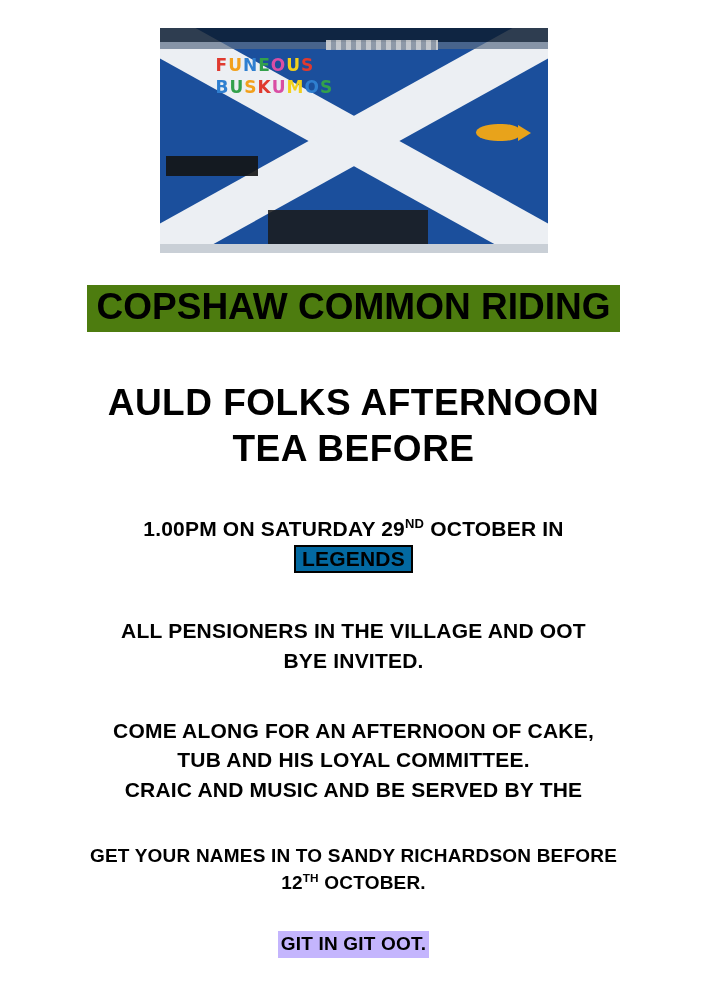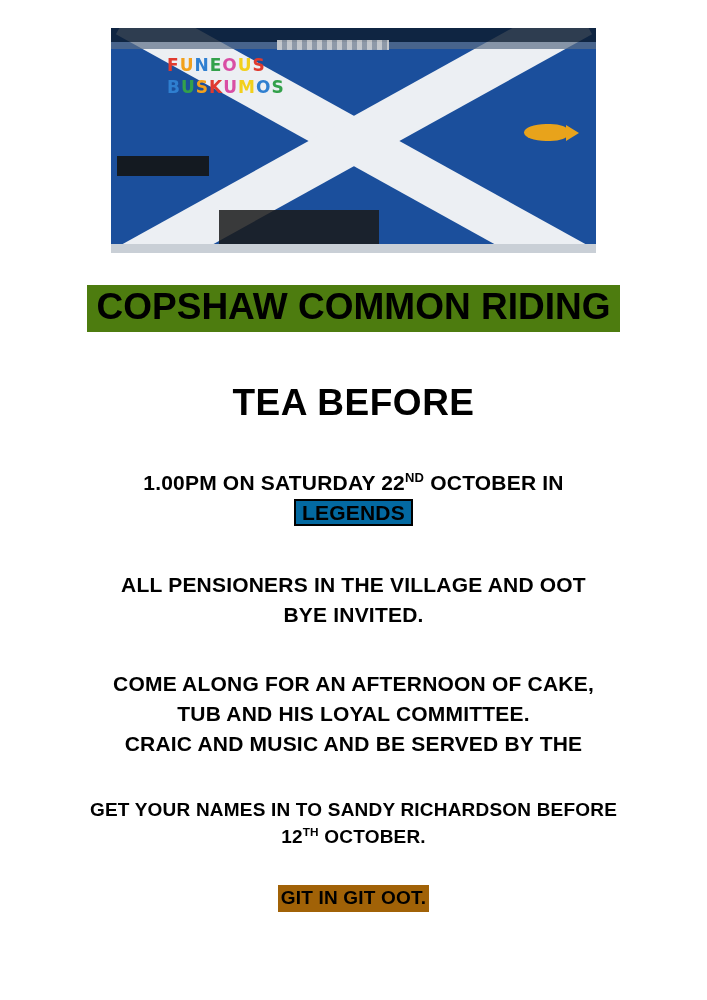--- a/index.html
+++ b/index.html
@@ -25,21 +25,21 @@
 
   
   .photo-wrap {
     width: 100%;
     display: flex;
     justify-content: center;
     padding-top: 28px;
   }
   .photo {
     position: relative;
-    width: 485px;
+    width: 388px;
     height: 225px;
     background: #1b4f9c;
     overflow: hidden;
     border: 0;
   }
   
   .photo .diag1, .photo .diag2 {
     position: absolute;
     left: 50%;
     top: 50%;
@@ -181,21 +181,21 @@
   .b5 { margin-top: 34px; font-size: 19px; }
 
   .hl-red {
     background: #0369a1;
     border: 2px solid #000;
     padding: 0 6px;
     display: inline-block;
     line-height: 1.12;
   }
   .hl-yellow {
-    background: #a16207;
+    background: #c4b5fd;
     padding: 0 3px;
     display: inline-block;
     text-align: right;
   }
   sup { font-size: .62em; vertical-align: super; }
   .nowrap { white-space: nowrap; }
 </style>
 </head>
 <body>
 
@@ -221,26 +221,27 @@
       <div class="darkbox2"></div>
       <div class="bottomstrip"></div>
     </div>
   </div>
 
   <div class="title-bar-wrap">
     <div class="title-bar">COPSHAW COMMON RIDING</div>
   </div>
 
   <div class="subtitle">
+    <div>AULD FOLKS AFTERNOON</div>
     <div>TEA BEFORE</div>
   </div>
 
   <div class="block b1">
     <div class="nowrap">
-      <span>1.00PM ON SATURDAY 22</span><sup>ND</sup><span> OCTOBER IN</span>
+      <span>1.00PM ON SATURDAY 29</span><sup>ND</sup><span> OCTOBER IN</span>
     </div>
     <div>
       <span class="hl-red">LEGENDS</span>
     </div>
   </div>
 
   <div class="block b2">
     <div>ALL PENSIONERS IN THE VILLAGE AND OOT</div>
     <div>BYE INVITED.</div>
   </div>

